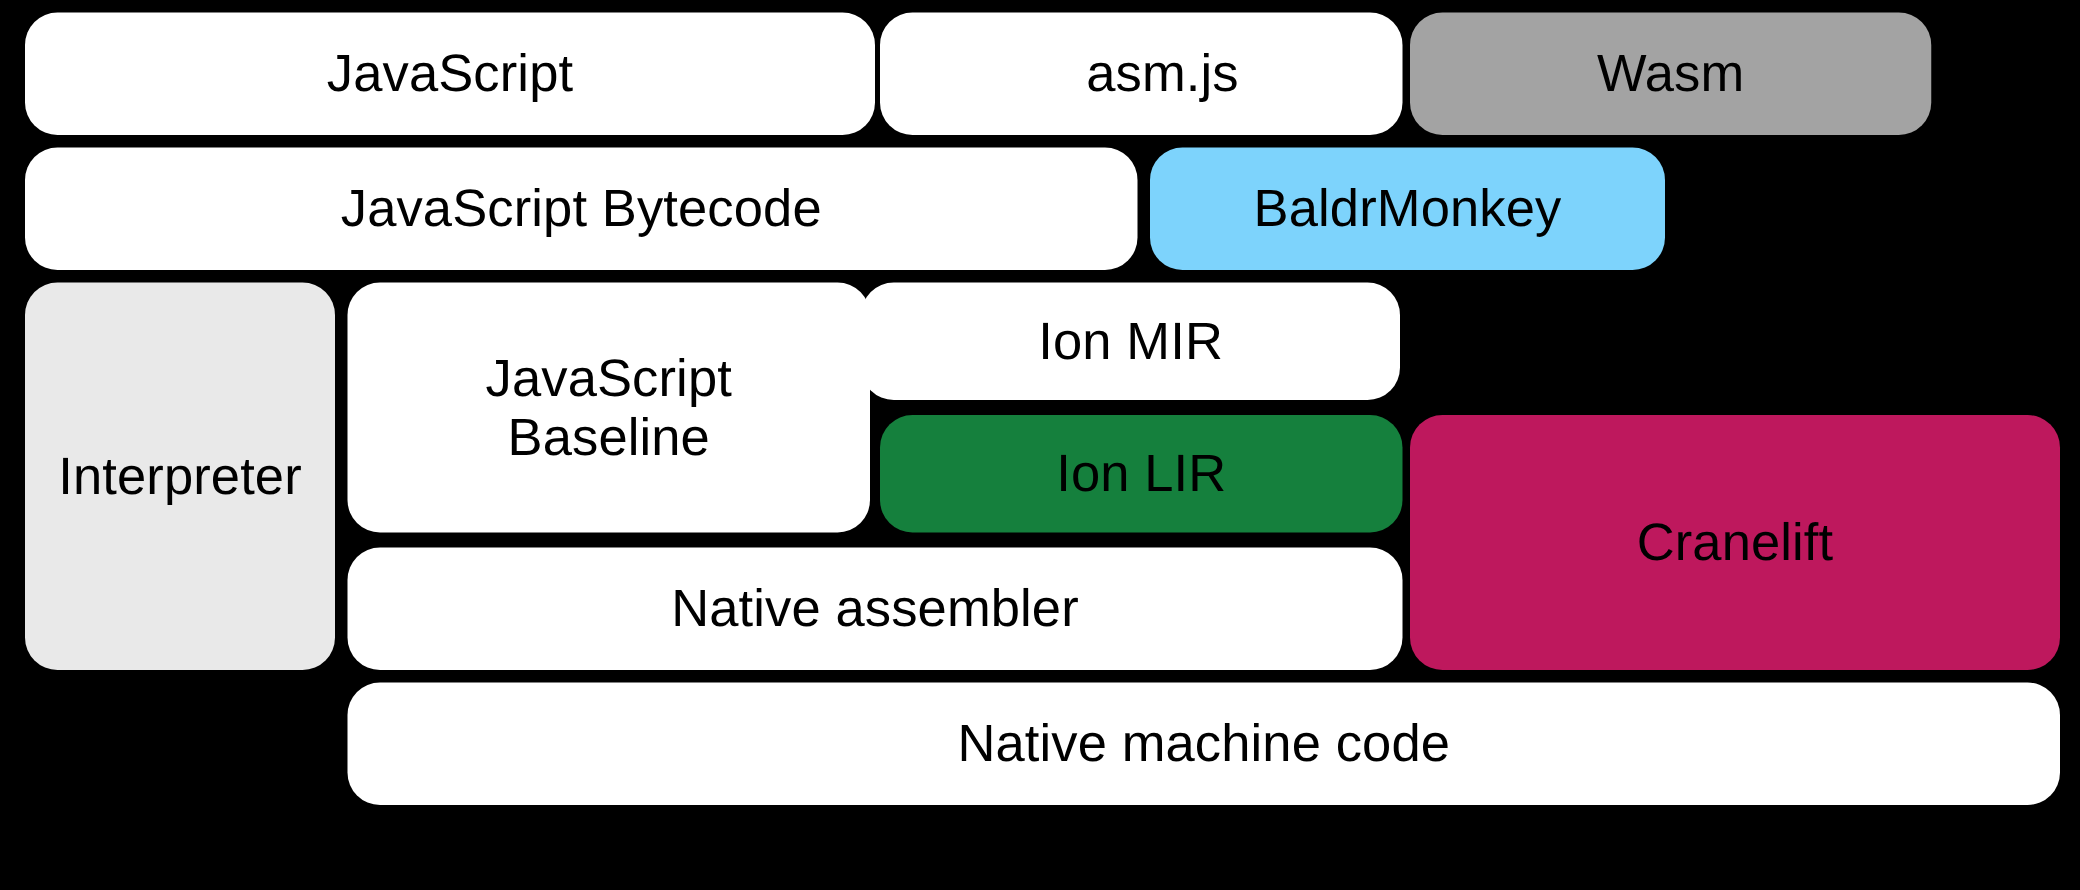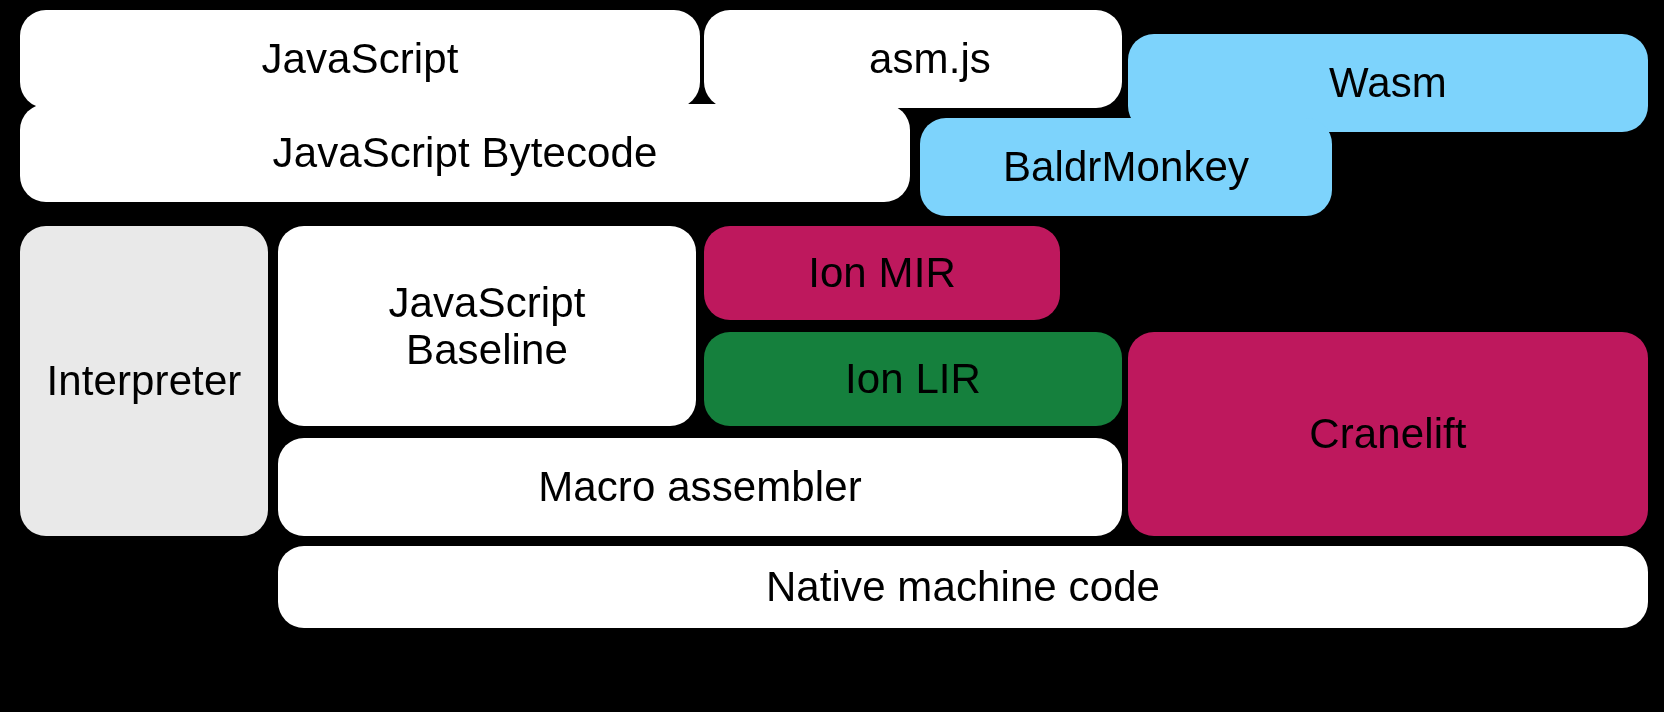--- a/index.html
+++ b/index.html
@@ -40,24 +40,24 @@
   .n-gray    { background: #e9e9e9; text-align: center; }
   .n-green   { background: #6fc03f; }
   .n-pink    { background: #f7748a; }
 </style>
 </head>
 <body>
 
 <div id="stack" style="background: rgb(0, 0, 0);">
     <div class="node n-white" style="left: 20px; top: 10px; width: 680px; height: 98px; background: rgb(255, 255, 255);">JavaScript</div>
     <div class="node n-white" style="left: 704px; top: 10px; width: 418px; height: 98px; background: rgb(255, 255, 255); padding-left: 44px;">asm.js</div>
-    <div class="node n-white" style="left: 1128px; top: 10px; width: 520px; height: 98px; background: #7dd3fc; margin-top: 24px;">Wasm</div>
-    <div class="node n-white" style="left: 20px; top: 104px; width: 890px; height: 98px; background: rgb(255, 255, 255);">JavaScript Bytecode</div>
+    <div class="node n-white" style="left: 1128px; top: 10px; width: 417px; height: 98px; background: #a3a3a3;">Wasm</div>
+    <div class="node n-white" style="left: 20px; top: 118px; width: 890px; height: 98px; background: rgb(255, 255, 255);">JavaScript Bytecode</div>
     <div class="node n-white" style="left: 920px; top: 118px; width: 412px; height: 98px; background: #7dd3fc;">BaldrMonkey</div>
     <div class="node n-gray" style="left: 20px; top: 226px; width: 248px; height: 310px; background: rgb(233, 233, 233);">Interpreter</div>
     <div class="node n-white" style="left: 278px; top: 226px; width: 418px; height: 200px; background: rgb(255, 255, 255);">JavaScript
 Baseline</div>
-    <div class="node n-green" style="left: 704px; top: 226px; width: 356px; height: 94px; background: #be185d;">Ion MIR</div>
+    <div class="node n-green" style="left: 689px; top: 226px; width: 431px; height: 94px; background: #ffffff;">Ion MIR</div>
     <div class="node n-green" style="left: 704px; top: 332px; width: 418px; height: 94px; background: #15803d;">Ion LIR</div>
     <div class="node n-pink" style="left: 1128px; top: 332px; width: 520px; height: 204px; background: #be185d;">Cranelift</div>
-    <div class="node n-white" style="left: 278px; top: 438px; width: 844px; height: 98px; background: rgb(255, 255, 255);">Macro assembler</div>
-    <div class="node n-white" style="left: 278px; top: 546px; width: 1370px; height: 82px; background: rgb(255, 255, 255);">Native machine code</div>
+    <div class="node n-white" style="left: 278px; top: 438px; width: 844px; height: 98px; background: rgb(255, 255, 255);">Native assembler</div>
+    <div class="node n-white" style="left: 278px; top: 546px; width: 1370px; height: 98px; background: rgb(255, 255, 255);">Native machine code</div>
   </div>
 
 </body></html>

